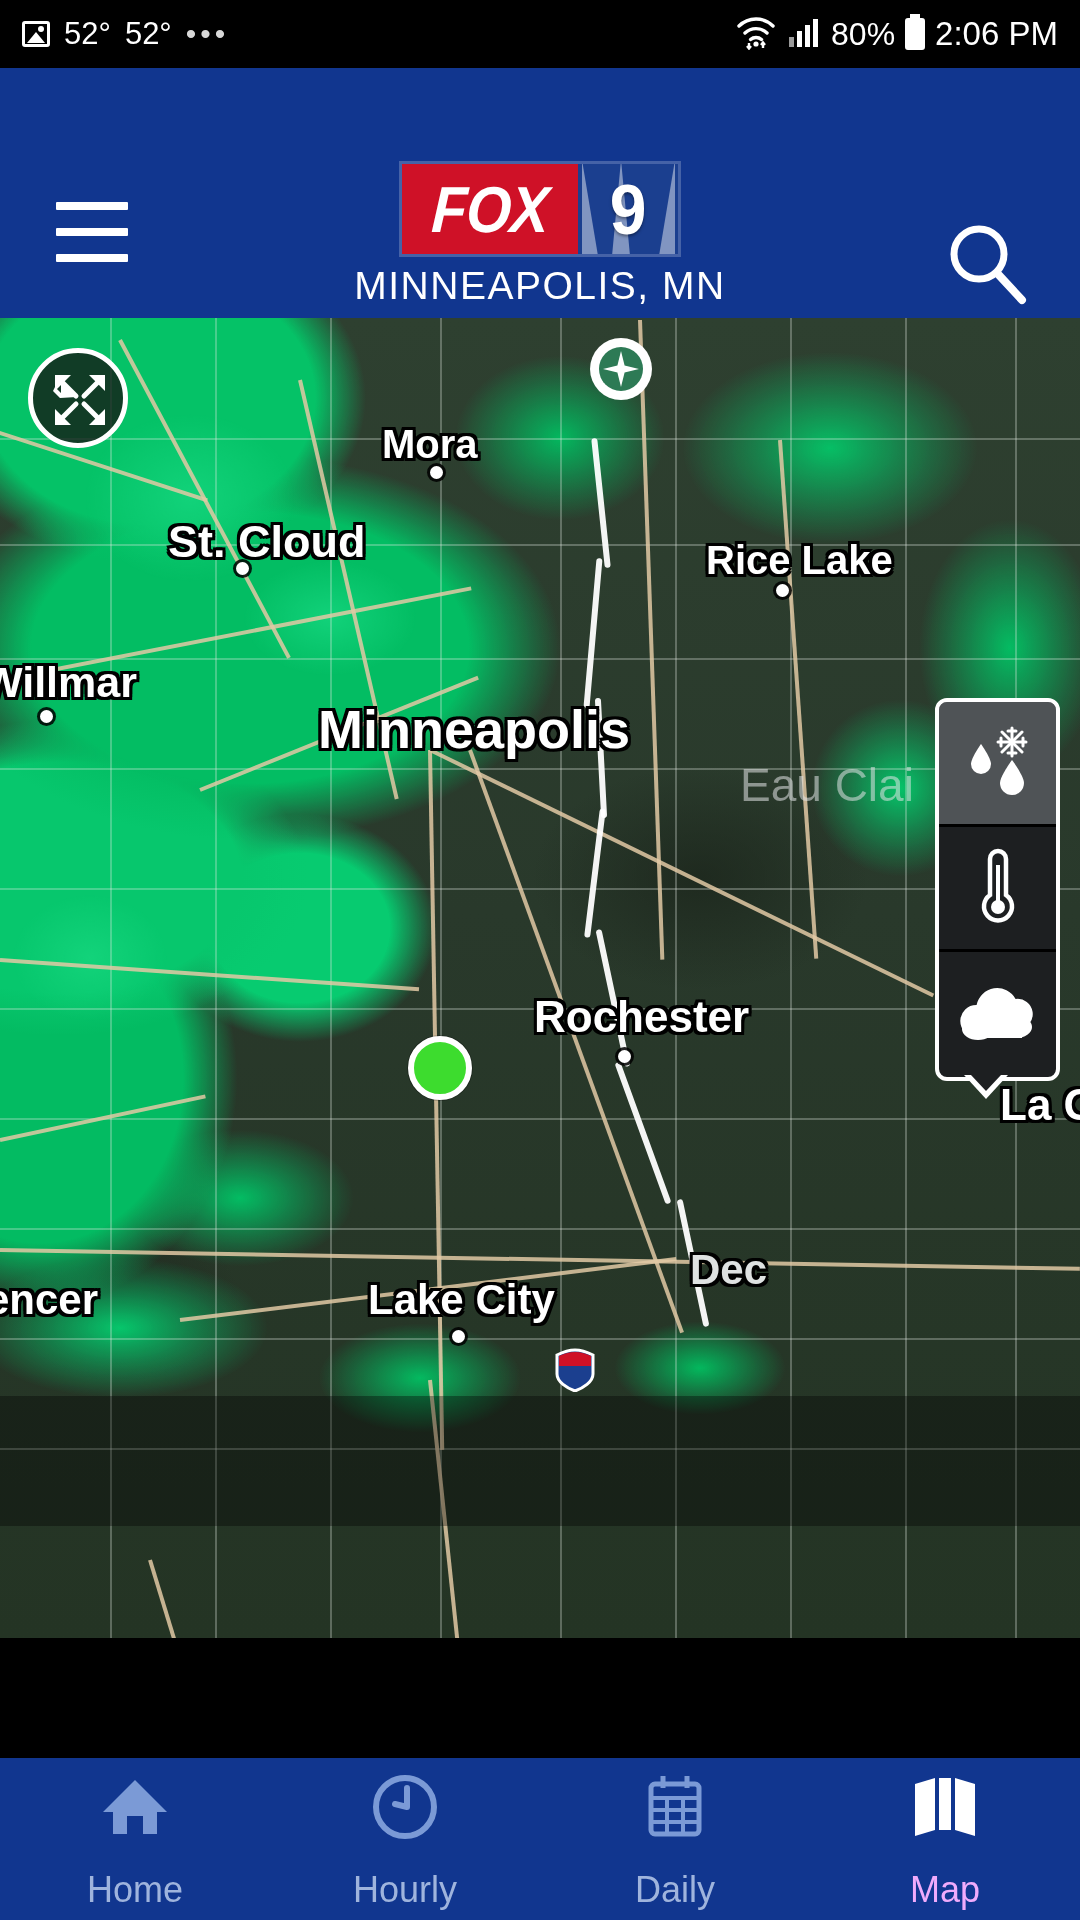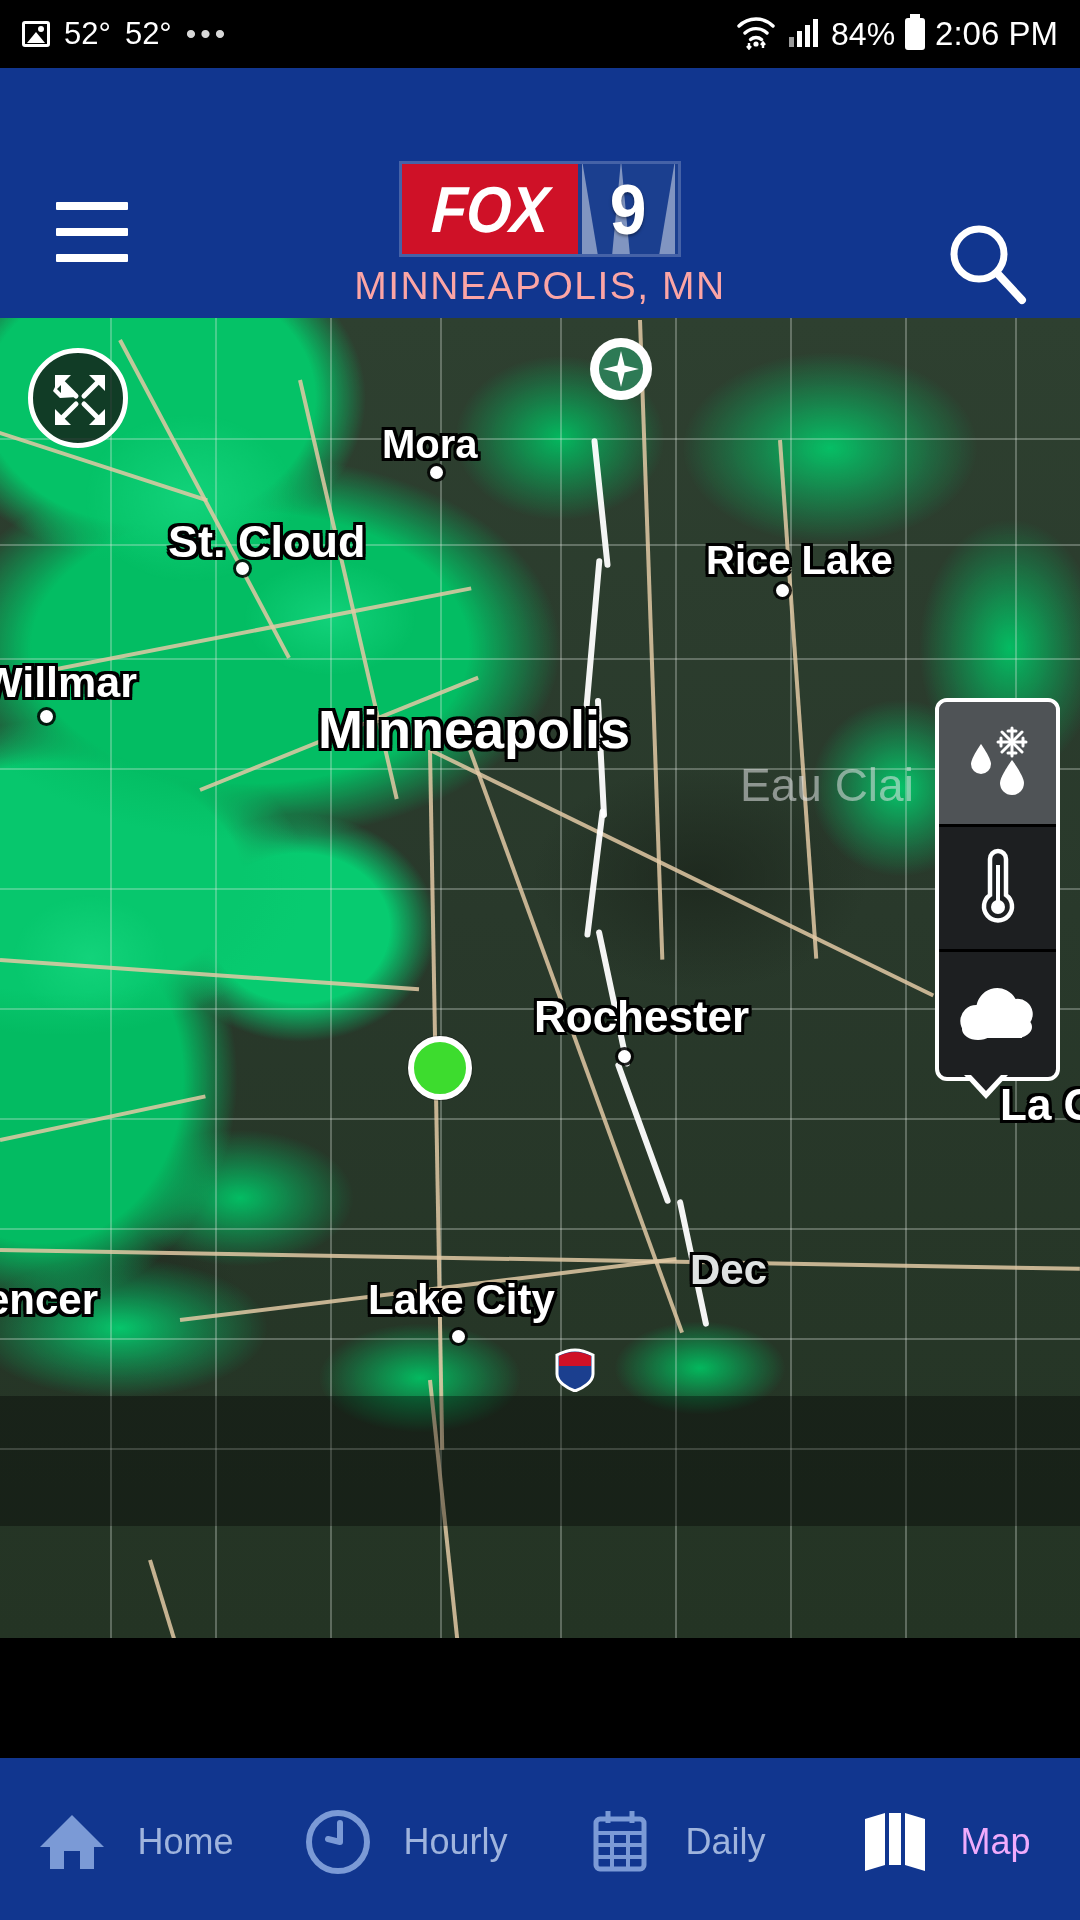--- a/index.html
+++ b/index.html
@@ -29,21 +29,21 @@
   .hamburger-hit{position:absolute;left:40px;top:120px;width:106px;height:100px;}
   .logo{position:absolute;left:50%;transform:translateX(-50%);top:96px;width:276px;height:90px;display:flex;box-shadow:0 0 0 3px rgba(255,255,255,0.22);}
   .logo-fox{width:176px;height:100%;background:#cf1127;display:flex;align-items:center;justify-content:center;}
   .logo-fox span{color:#fff;font-family:"Liberation Sans",sans-serif;font-weight:bold;font-size:58px;letter-spacing:-1px;font-style:italic;transform:skewX(-3deg) scaleY(1.12);}
   .logo-nine{width:100px;height:100%;background:#1b3f8f;position:relative;overflow:hidden;display:flex;align-items:center;justify-content:center;}
   .ray{position:absolute;top:-4px;width:0;height:0;border-bottom:96px solid rgba(255,255,255,0.45);}
   .ray.r1{left:4px;border-left:0 solid transparent;border-right:16px solid transparent;}
   .ray.r2{left:34px;border-left:9px solid transparent;border-right:9px solid transparent;}
   .ray.r3{right:3px;border-left:16px solid transparent;border-right:0 solid transparent;}
   .logo-nine span{position:relative;color:#fff;font-weight:bold;font-size:66px;z-index:2;transform:scaleY(1.08);text-shadow:0 2px 3px rgba(0,0,0,.4);}
-  .city{position:absolute;left:0;top:196px;width:1080px;text-align:center;color:#fca5a5;font-size:39px;letter-spacing:1.5px;font-weight:400;}
+  .city{position:absolute;left:0;top:196px;width:1080px;text-align:center;color:#ffffff;font-size:39px;letter-spacing:1.5px;font-weight:400;}
   .search-btn{position:absolute;right:44px;top:148px;width:96px;height:96px;}
   .search-btn svg{width:96px;height:96px;}
 
   
   .map{position:absolute;left:0;top:318px;width:1080px;height:1320px;overflow:hidden;background:#2a3a2a;}
   .map-base{position:absolute;inset:0;
     background:
       radial-gradient(ellipse 170px 120px at 120px 980px, rgba(30,40,30,.85), transparent 70%),
       radial-gradient(ellipse 240px 160px at 700px 560px, rgba(28,38,28,.8), transparent 70%),
       linear-gradient(180deg,#2e4030 0%,#29392b 45%,#243424 100%);
@@ -111,21 +111,21 @@
   .legend-strip{position:absolute;left:0;top:1078px;width:1080px;height:130px;background:rgba(0,0,0,.34);}
 
   
   .timeline{position:absolute;left:0;top:1208px;width:1080px;height:118px;}
 
   
   .gap{position:absolute;left:0;top:1638px;width:1080px;height:120px;background:#000;}
 
   
   .bottomnav{position:absolute;left:0;top:1758px;width:1080px;height:162px;background:#11368f;display:flex;}
-  .nav-item{flex:1;display:flex;flex-direction:row;align-items:center;justify-content:center;gap:29px;padding-top:6px;}
+  .nav-item{flex:1;display:flex;flex-direction:column;align-items:center;justify-content:center;gap:29px;padding-top:6px;}
   .nav-item .lbl{font-size:36px;color:#9fb4dd;font-weight:400;}
   .nav-item.active .lbl{color:#f0abfc;}
   .nav-ico{width:72px;height:66px;display:flex;align-items:center;justify-content:center;}
   .nav-ico svg{width:100%;height:100%;}
 </style>
 </head>
 <body>
 
 <div class="screen">
 
@@ -150,21 +150,21 @@
         </svg>
       </span>
       <span>
         <svg width="34" height="34" viewBox="0 0 34 34">
             <rect x="2" y="22" width="5" height="10" fill="#9a9a9a"></rect>
             <rect x="10" y="16" width="5" height="16" fill="#fff"></rect>
             <rect x="18" y="10" width="5" height="22" fill="#fff"></rect>
             <rect x="26" y="4" width="5" height="28" fill="#fff"></rect>
           </svg>
       </span>
-      <span class="sb-pct">84%</span>
+      <span class="sb-pct">80%</span>
       <span class="batt"></span>
       <span class="sb-time">2:06 PM</span>
     </div>
   </div>
 
   <div class="header">
     <div class="hamburger-hit">
       <div class="hamburger" style="left:16px;top:40px"></div>
     </div>
     <div class="logo">

